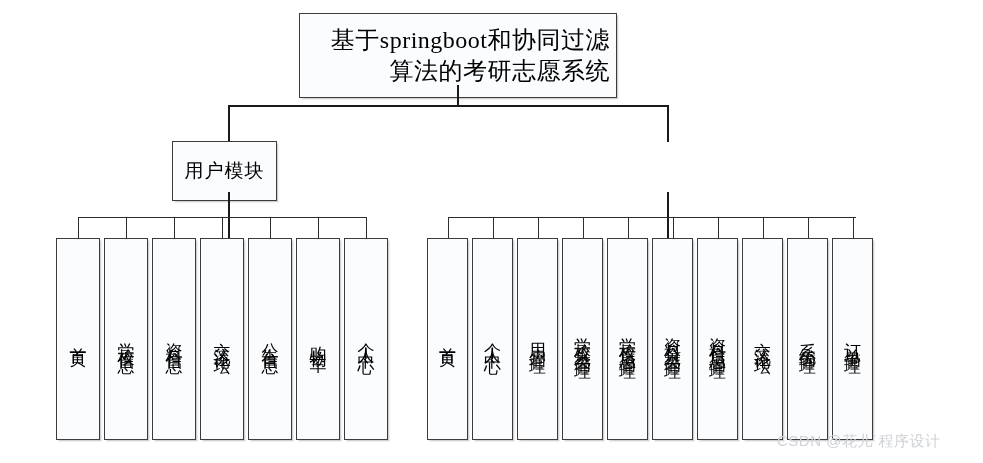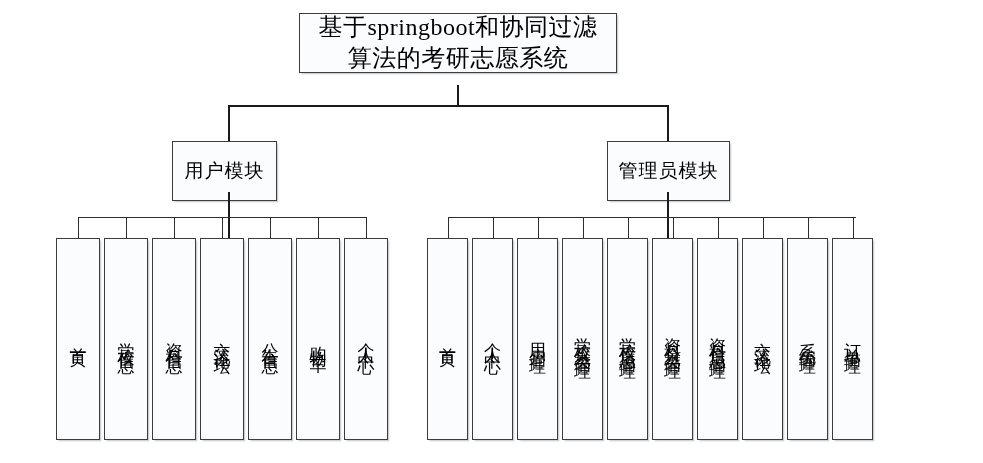--- a/index.html
+++ b/index.html
@@ -27,23 +27,24 @@
     display: flex;
     align-items: center;
     justify-content: center;
     color: #000000;
   }
   
   #title-box {
     left: 299px;
     top: 13px;
     width: 318px;
-    height: 60px;
+    height: 85px;
     flex-direction: column;
     padding: 10px 6px;
+    align-items: flex-end;
   }
   #title-box .tline {
     font-size: 24px;
     line-height: 31px;
     letter-spacing: 0.5px;
     white-space: nowrap;
   }
   
   .module-box {
     height: 60px;
@@ -102,23 +103,20 @@
     <div class="tline">算法的考研志愿系统</div>
   </div>
 
   <div class="line v" style="left:457px; top:85px; height:21px;"></div>
   <div class="line h" style="left:228px; top:105px; width:441px;"></div>
   <div class="line v" style="left:228px; top:105px; height:37px;"></div>
   <div class="line v" style="left:667px; top:105px; height:37px;"></div>
 
   <div class="box module-box" id="module-user">
     <span>用户模块</span>
-  </div>
-  <div class="box module-box" id="module-admin">
-    <span>管理员模块</span>
   </div>
 
   <div class="line v" style="left:228px; top:192px; height:46px;"></div>
   <div class="line thin h" style="left:78px; top:217px; width:288px;"></div>
 
   <div class="line v" style="left:667px; top:192px; height:46px;"></div>
   <div class="line thin h" style="left:448px; top:217px; width:408px;"></div>
 
   <div id="drops-layer">
       <div class="line thin v" style="left: 78px; top: 217px; height: 21px;"></div>
@@ -186,14 +184,15 @@
         <span class="vtext">交流论坛</span>
       </div>
       <div class="box leaf-box" style="left: 787px; width: 41px;">
         <span class="vtext">系统管理</span>
       </div>
       <div class="box leaf-box" style="left: 832px; width: 41px;">
         <span class="vtext">订单管理</span>
       </div>
     </div>
 
+  <div id="watermark">CSDN @花儿˙程序设计</div>
 
 </div>
 
 </body></html>

